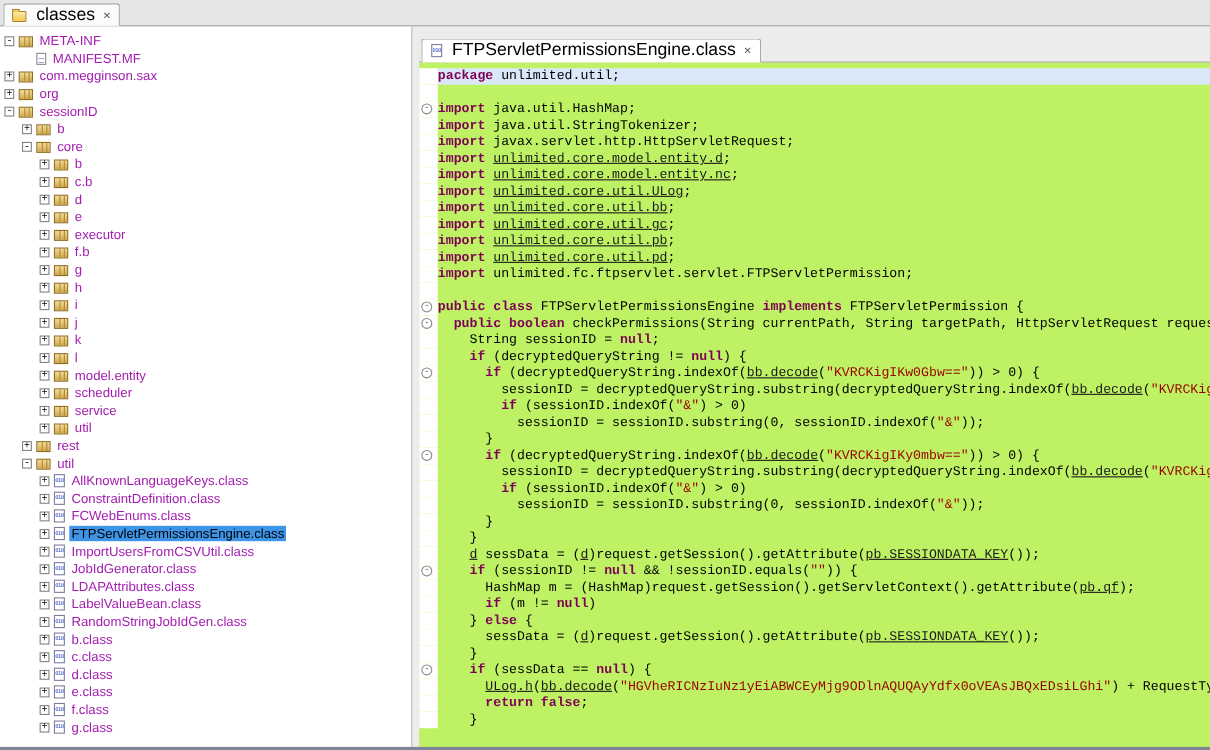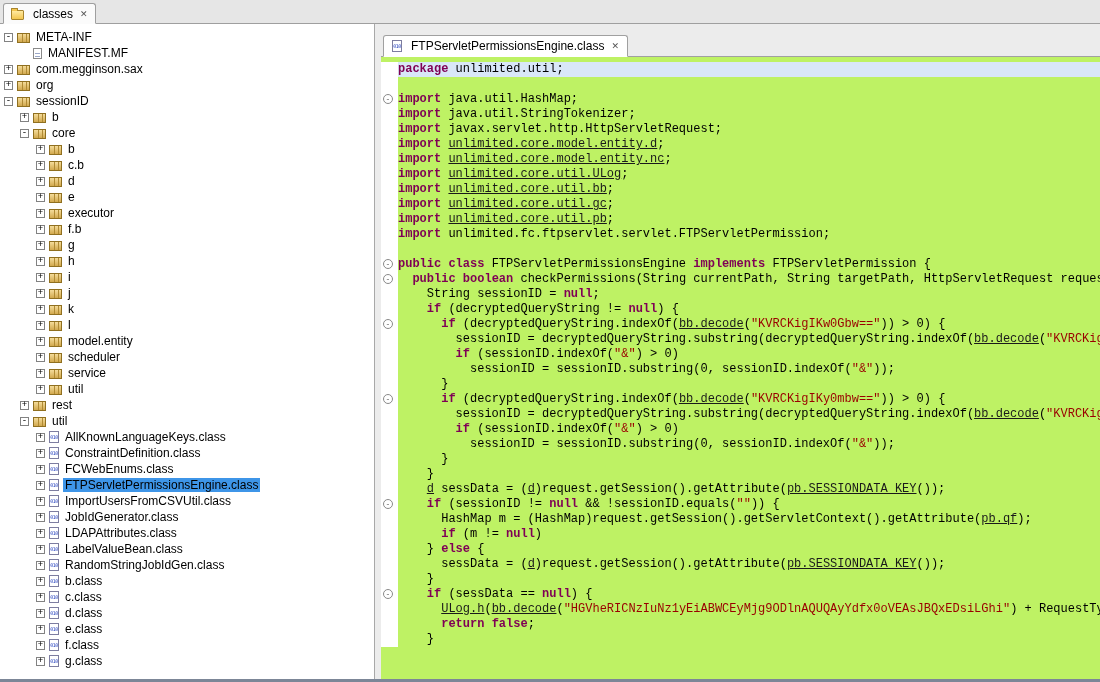--- a/index.html
+++ b/index.html
@@ -3,35 +3,35 @@
 <meta charset="utf-8">
 <style>
   * { box-sizing: border-box; margin: 0; padding: 0; }
   html,body { width:1100px; height:682px; overflow:hidden; }
   body { font-family:"Liberation Sans", sans-serif; background:#ececec; font-size:12px; }
   .app { width:1100px; height:682px; display:flex; flex-direction:column; background:#ececec; }
 
   
   .main-tabbar { height:24px; background:#e6e6e6; border-bottom:1px solid #9f9f9f; display:flex; align-items:flex-end; padding-left:3px; flex:0 0 24px; }
   .main-tab { display:flex; align-items:center; gap:5px; background:#fbfbfb; border:1px solid #9f9f9f; border-bottom:1px solid #fbfbfb; margin-bottom:-1px; height:21px; padding:0 7px; border-radius:3px 3px 0 0; }
-  .tab-label { font-size:12px; color:#000; white-space:nowrap; }
+  .tab-label { font-size:16px; color:#000; white-space:nowrap; }
   .tab-close { font-size:9px; color:#555; margin-left:2px; cursor:pointer; }
 
   
   .content { flex:1; display:flex; overflow:hidden; }
   .tree-panel { width:375px; flex:0 0 375px; background:#fff; border-right:1px solid #a8a8a8; padding-top:5px; overflow:hidden; }
   .splitter { width:6px; flex:0 0 6px; background:#ececec; cursor:col-resize; }
   .editor-panel { flex:1; display:flex; flex-direction:column; background:#ececec; padding-top:8px; overflow:hidden; }
 
   
   .tree-row { height:16px; display:flex; align-items:center; white-space:nowrap; cursor:default; }
   .exp { width:9px; height:9px; flex:0 0 9px; border:1px solid #828282; background:#fff; font:9px/7px "Liberation Mono", monospace; text-align:center; color:#000; margin-right:4px; }
   .exp-spacer { width:9px; flex:0 0 9px; margin-right:4px; }
   .ticon { display:inline-flex; flex:none; margin-right:4px; }
-  .tlabel { padding:0 2px; color:#000000; }
+  .tlabel { padding:0 2px; color:#a21caf; }
   .tree-row.selected .tlabel { background:var(--selection_bg); color:#000; }
 
   
   .folder-icon { width:13px; height:10px; background:linear-gradient(#ffe9a0,#f3c64f); border:1px solid #a8842c; border-radius:1px; position:relative; margin-top:2px; }
   .folder-icon::before { content:""; position:absolute; top:-3px; left:-1px; width:5px; height:2px; background:#f3c64f; border:1px solid #a8842c; border-bottom:none; border-radius:1px 1px 0 0; }
   .package-icon { width:13px; height:10px; background:linear-gradient(#f4dc9a,#d2a94e); border:1px solid #907020; position:relative; margin-top:1px; }
   .package-icon::before { content:""; position:absolute; left:4px; top:0; bottom:0; width:3px; border-left:1px solid #b08a34; border-right:1px solid #b08a34; }
   .class-file-icon { width:10px; height:12px; background:#fff; border:1px solid #7d7da0; align-items:center; justify-content:center; }
   .class-file-icon::before { content:"010"; font:5px/5px "DejaVu Sans Mono", monospace; color:#2b46c0; letter-spacing:-0.5px; }
   .file-icon { width:9px; height:11px; background:#fff; border:1px solid #8a8a8a; background-image:repeating-linear-gradient(to bottom, transparent 0 2px, #9aa7c8 2px 3px); background-size:5px 7px; background-position:1px 2px; background-repeat:no-repeat; }
@@ -281,20 +281,21 @@
           <div class="code-line"><span class="gutter"></span><span class="code-text"></span></div>
           <div class="code-line"><span class="gutter"><span class="fold">-</span></span><span class="code-text"><span class="k">import</span><span class="p"> java.util.HashMap;</span></span></div>
           <div class="code-line"><span class="gutter"></span><span class="code-text"><span class="k">import</span><span class="p"> java.util.StringTokenizer;</span></span></div>
           <div class="code-line"><span class="gutter"></span><span class="code-text"><span class="k">import</span><span class="p"> javax.servlet.http.HttpServletRequest;</span></span></div>
           <div class="code-line"><span class="gutter"></span><span class="code-text"><span class="k">import</span><span class="p"> </span><span class="l">unlimited.core.model.entity.d</span><span class="p">;</span></span></div>
           <div class="code-line"><span class="gutter"></span><span class="code-text"><span class="k">import</span><span class="p"> </span><span class="l">unlimited.core.model.entity.nc</span><span class="p">;</span></span></div>
           <div class="code-line"><span class="gutter"></span><span class="code-text"><span class="k">import</span><span class="p"> </span><span class="l">unlimited.core.util.ULog</span><span class="p">;</span></span></div>
           <div class="code-line"><span class="gutter"></span><span class="code-text"><span class="k">import</span><span class="p"> </span><span class="l">unlimited.core.util.bb</span><span class="p">;</span></span></div>
           <div class="code-line"><span class="gutter"></span><span class="code-text"><span class="k">import</span><span class="p"> </span><span class="l">unlimited.core.util.gc</span><span class="p">;</span></span></div>
           <div class="code-line"><span class="gutter"></span><span class="code-text"><span class="k">import</span><span class="p"> </span><span class="l">unlimited.core.util.pb</span><span class="p">;</span></span></div>
+          <div class="code-line"><span class="gutter"></span><span class="code-text"><span class="k">import</span><span class="p"> </span><span class="l">unlimited.core.util.pd</span><span class="p">;</span></span></div>
           <div class="code-line"><span class="gutter"></span><span class="code-text"><span class="k">import</span><span class="p"> unlimited.fc.ftpservlet.servlet.FTPServletPermission;</span></span></div>
           <div class="code-line"><span class="gutter"></span><span class="code-text"></span></div>
           <div class="code-line"><span class="gutter"><span class="fold">-</span></span><span class="code-text"><span class="k">public</span><span class="p"> </span><span class="k">class</span><span class="p"> FTPServletPermissionsEngine </span><span class="k">implements</span><span class="p"> FTPServletPermission {</span></span></div>
           <div class="code-line"><span class="gutter"><span class="fold">-</span></span><span class="code-text"><span class="p">  </span><span class="k">public</span><span class="p"> </span><span class="k">boolean</span><span class="p"> checkPermissions(String currentPath, String targetPath, HttpServletRequest request,</span></span></div>
           <div class="code-line"><span class="gutter"></span><span class="code-text"><span class="p">    String sessionID = </span><span class="k">null</span><span class="p">;</span></span></div>
           <div class="code-line"><span class="gutter"></span><span class="code-text"><span class="p">    </span><span class="k">if</span><span class="p"> (decryptedQueryString != </span><span class="k">null</span><span class="p">) {</span></span></div>
           <div class="code-line"><span class="gutter"><span class="fold">-</span></span><span class="code-text"><span class="p">      </span><span class="k">if</span><span class="p"> (decryptedQueryString.indexOf(</span><span class="l">bb.decode</span><span class="p">(</span><span class="s">"KVRCKigIKw0Gbw=="</span><span class="p">)) &gt; 0) {</span></span></div>
           <div class="code-line"><span class="gutter"></span><span class="code-text"><span class="p">        sessionID = decryptedQueryString.substring(decryptedQueryString.indexOf(</span><span class="l">bb.decode</span><span class="p">(</span><span class="s">"KVRCKigIKw</span></span></div>
           <div class="code-line"><span class="gutter"></span><span class="code-text"><span class="p">        </span><span class="k">if</span><span class="p"> (sessionID.indexOf(</span><span class="s">"&amp;"</span><span class="p">) &gt; 0)</span></span></div>
           <div class="code-line"><span class="gutter"></span><span class="code-text"><span class="p">          sessionID = sessionID.substring(0, sessionID.indexOf(</span><span class="s">"&amp;"</span><span class="p">));</span></span></div>

